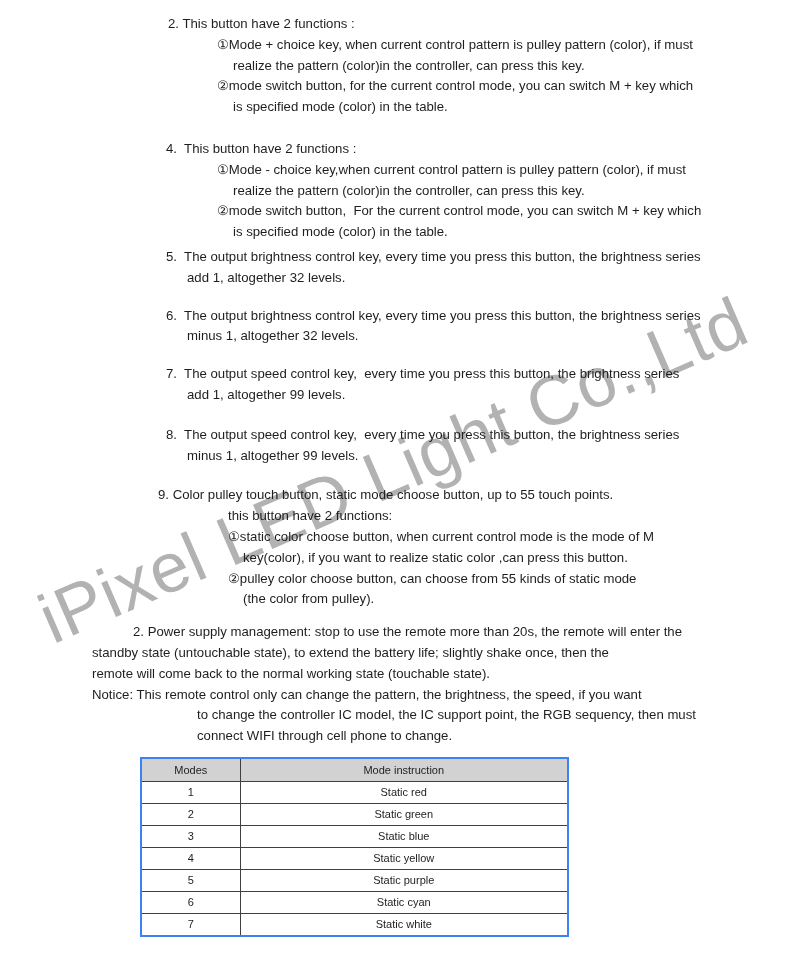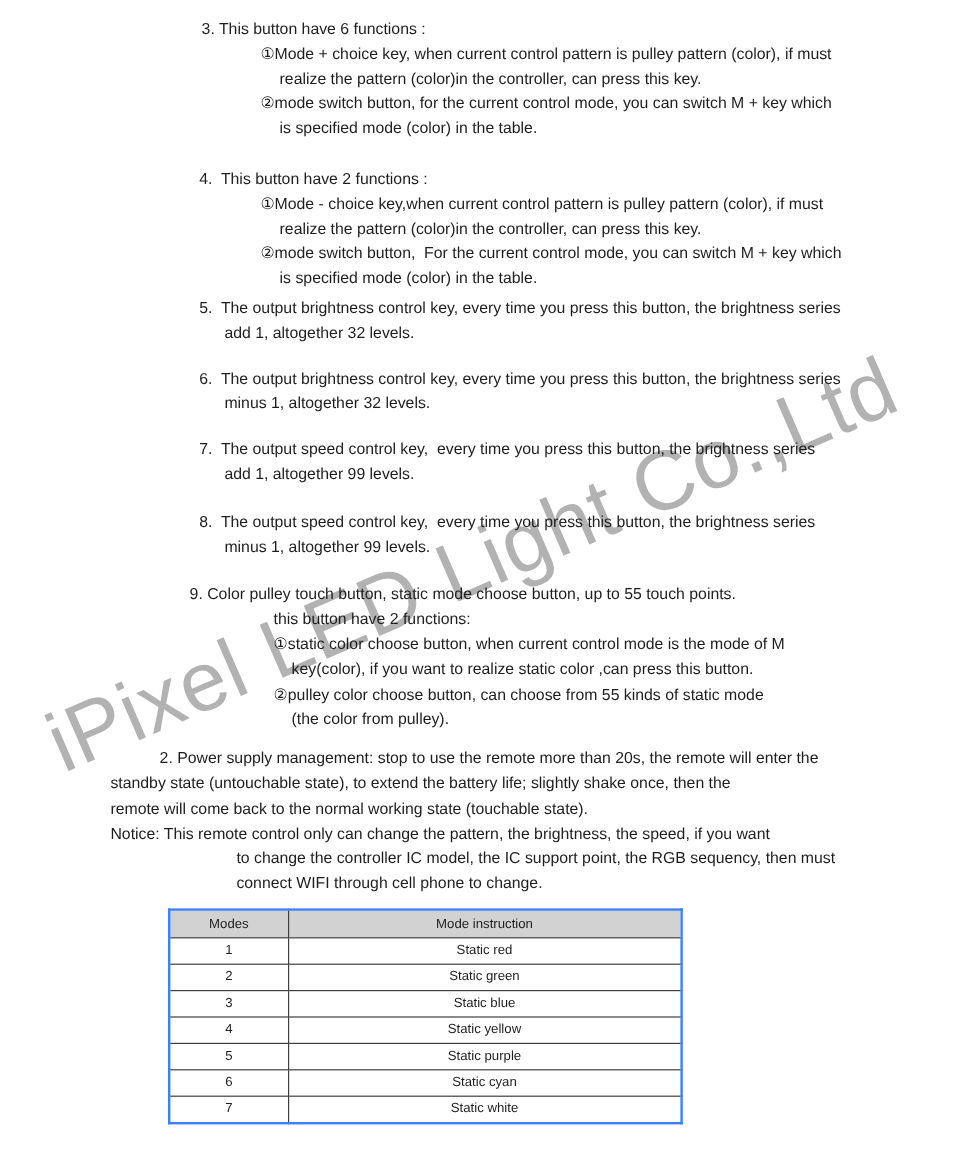--- a/index.html
+++ b/index.html
@@ -68,21 +68,21 @@
 </head>
 <body>
 
 <div class="page">
 
   <div class="watermark" style="color: rgb(178, 178, 178);">iPixel LED Light Co.,Ltd</div>
 
   <div class="content">
 
     <div id="sec-item3" class="sec">
-        <div class="line i0">3. This button have 6 functions :</div>
+        <div class="line i0">2. This button have 2 functions :</div>
         <div class="line i1">①Mode + choice key, when current control pattern is pulley pattern (color), if must</div>
         <div class="line i2">realize the pattern (color)in the controller, can press this key.</div>
         <div class="line i1">②mode switch button, for the current control mode, you can switch M + key which</div>
         <div class="line i2">is specified mode (color) in the table.</div>
       </div>
     <div id="sec-item4" class="sec">
         <div class="line i0">4.  This button have 2 functions :</div>
         <div class="line i1">①Mode - choice key,when current control pattern is pulley pattern (color), if must</div>
         <div class="line i2">realize the pattern (color)in the controller, can press this key.</div>
         <div class="line i1">②mode switch button,  For the current control mode, you can switch M + key which</div>

